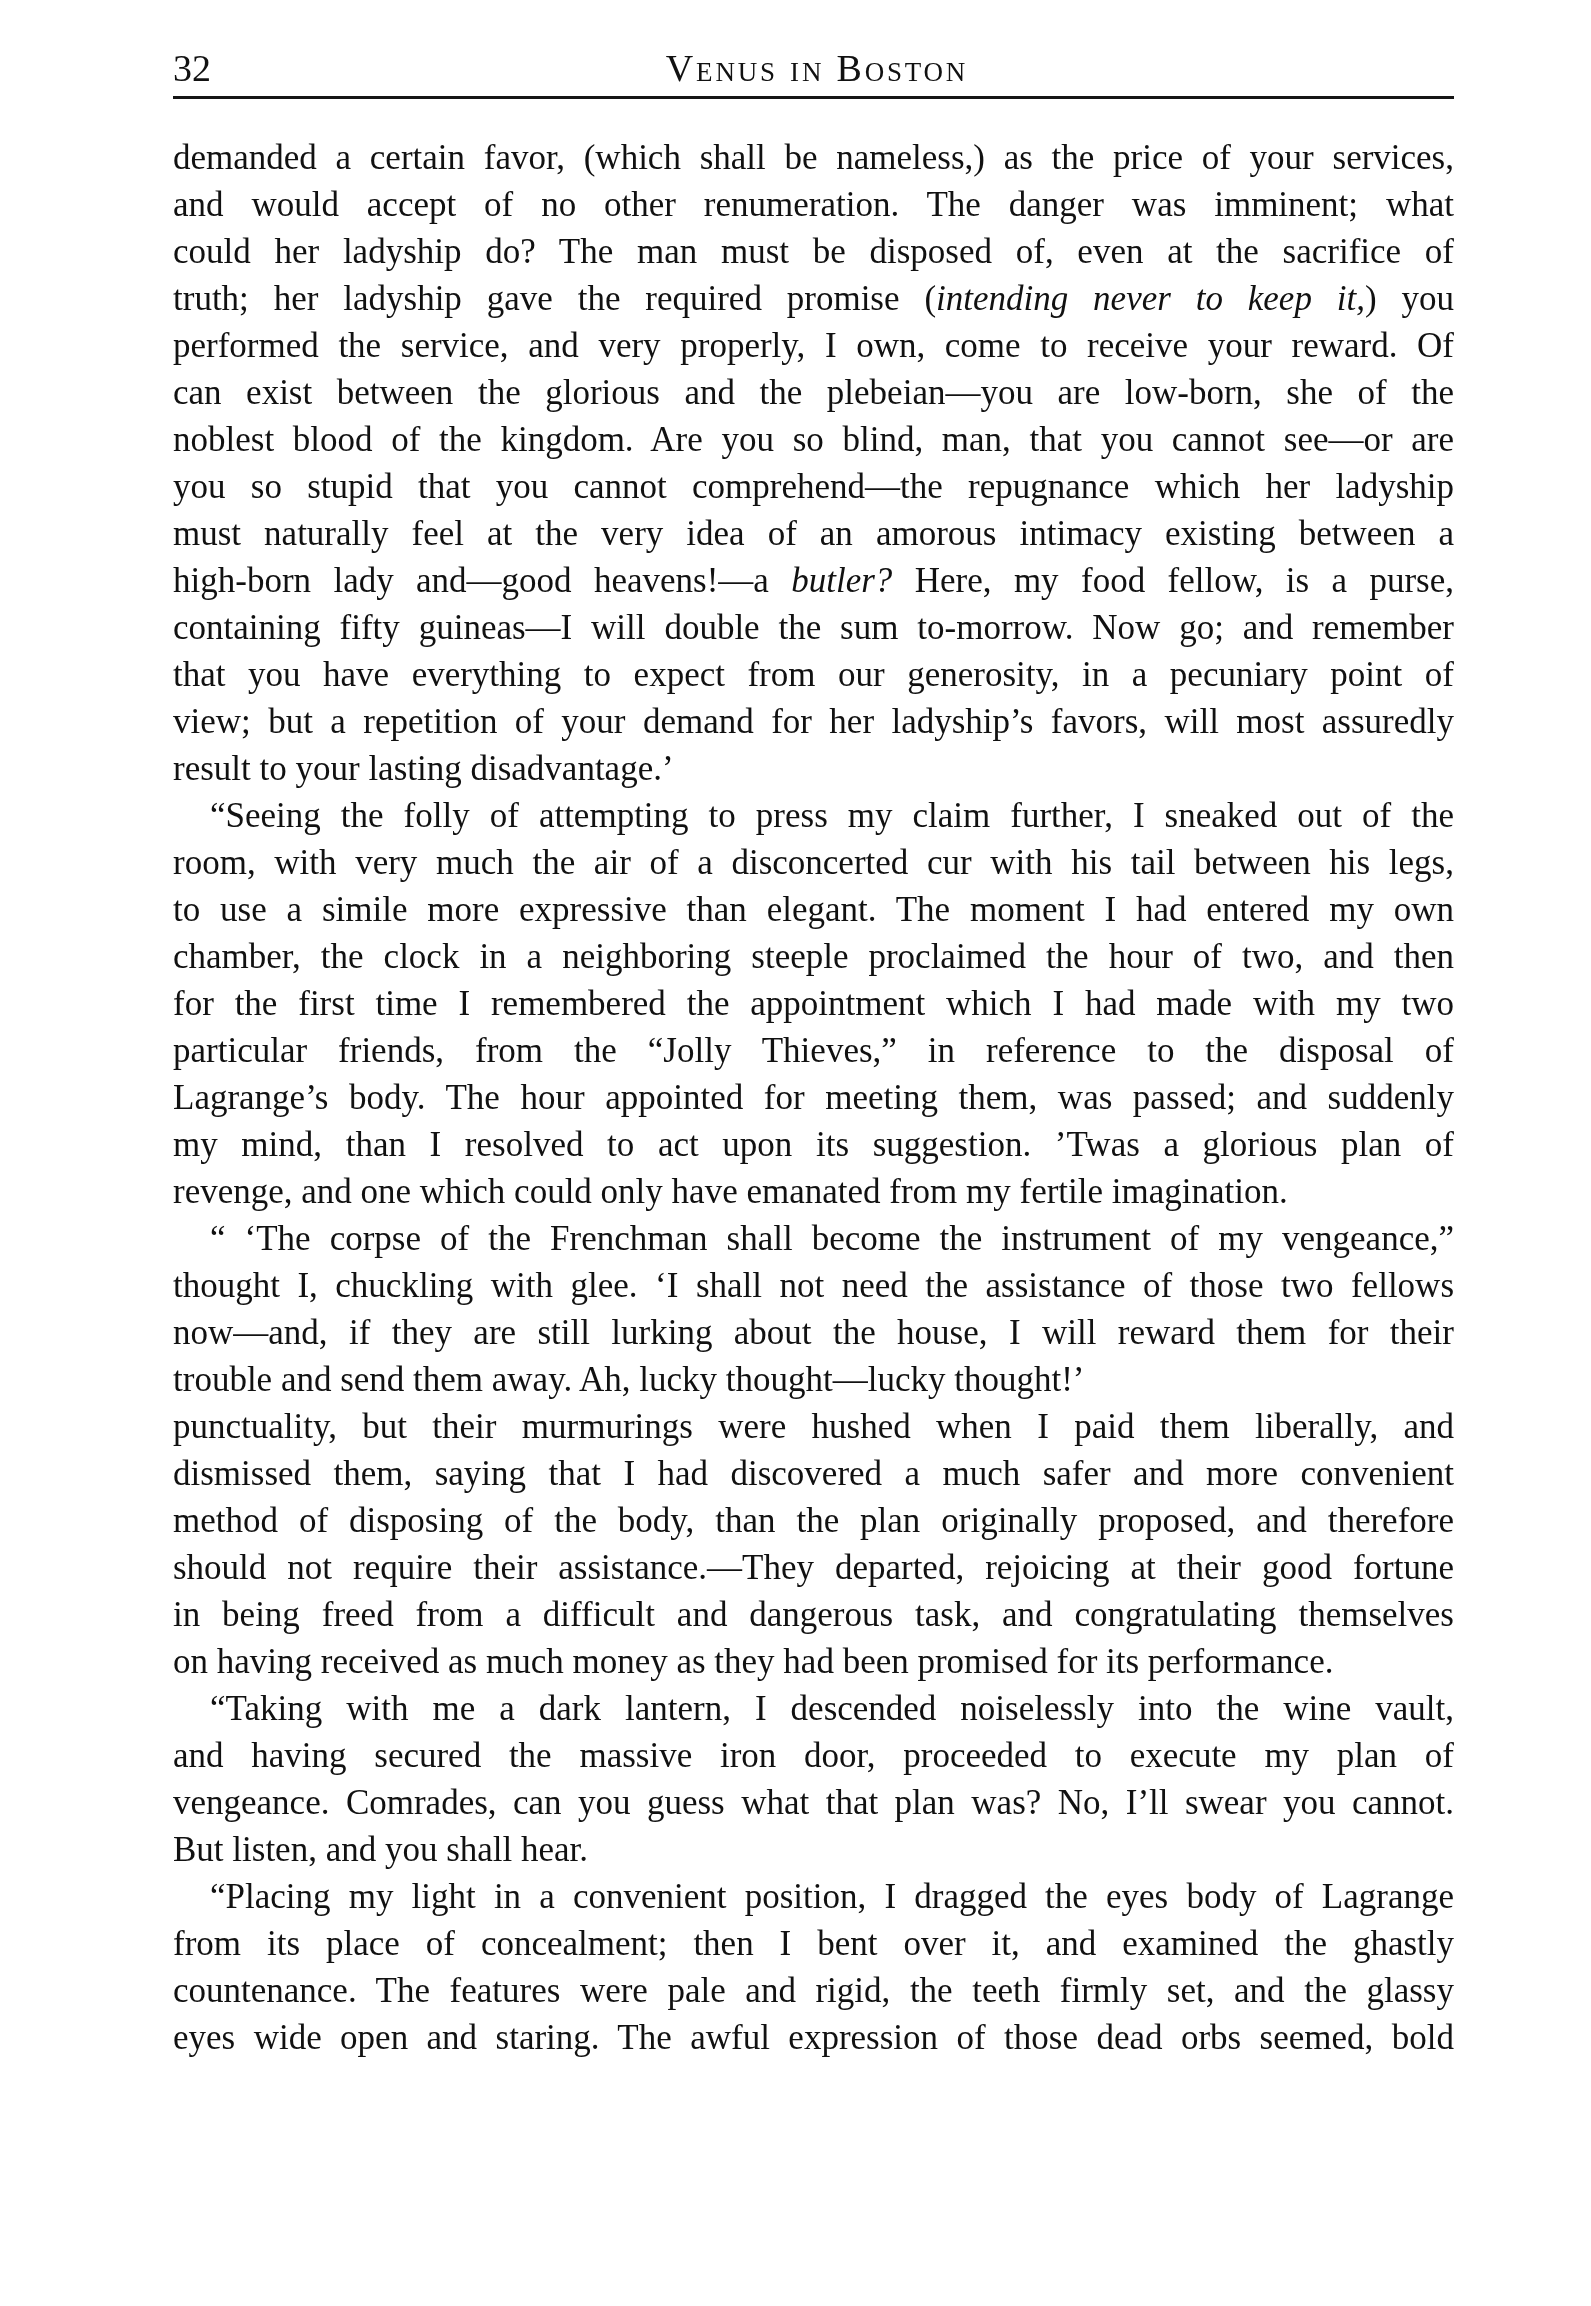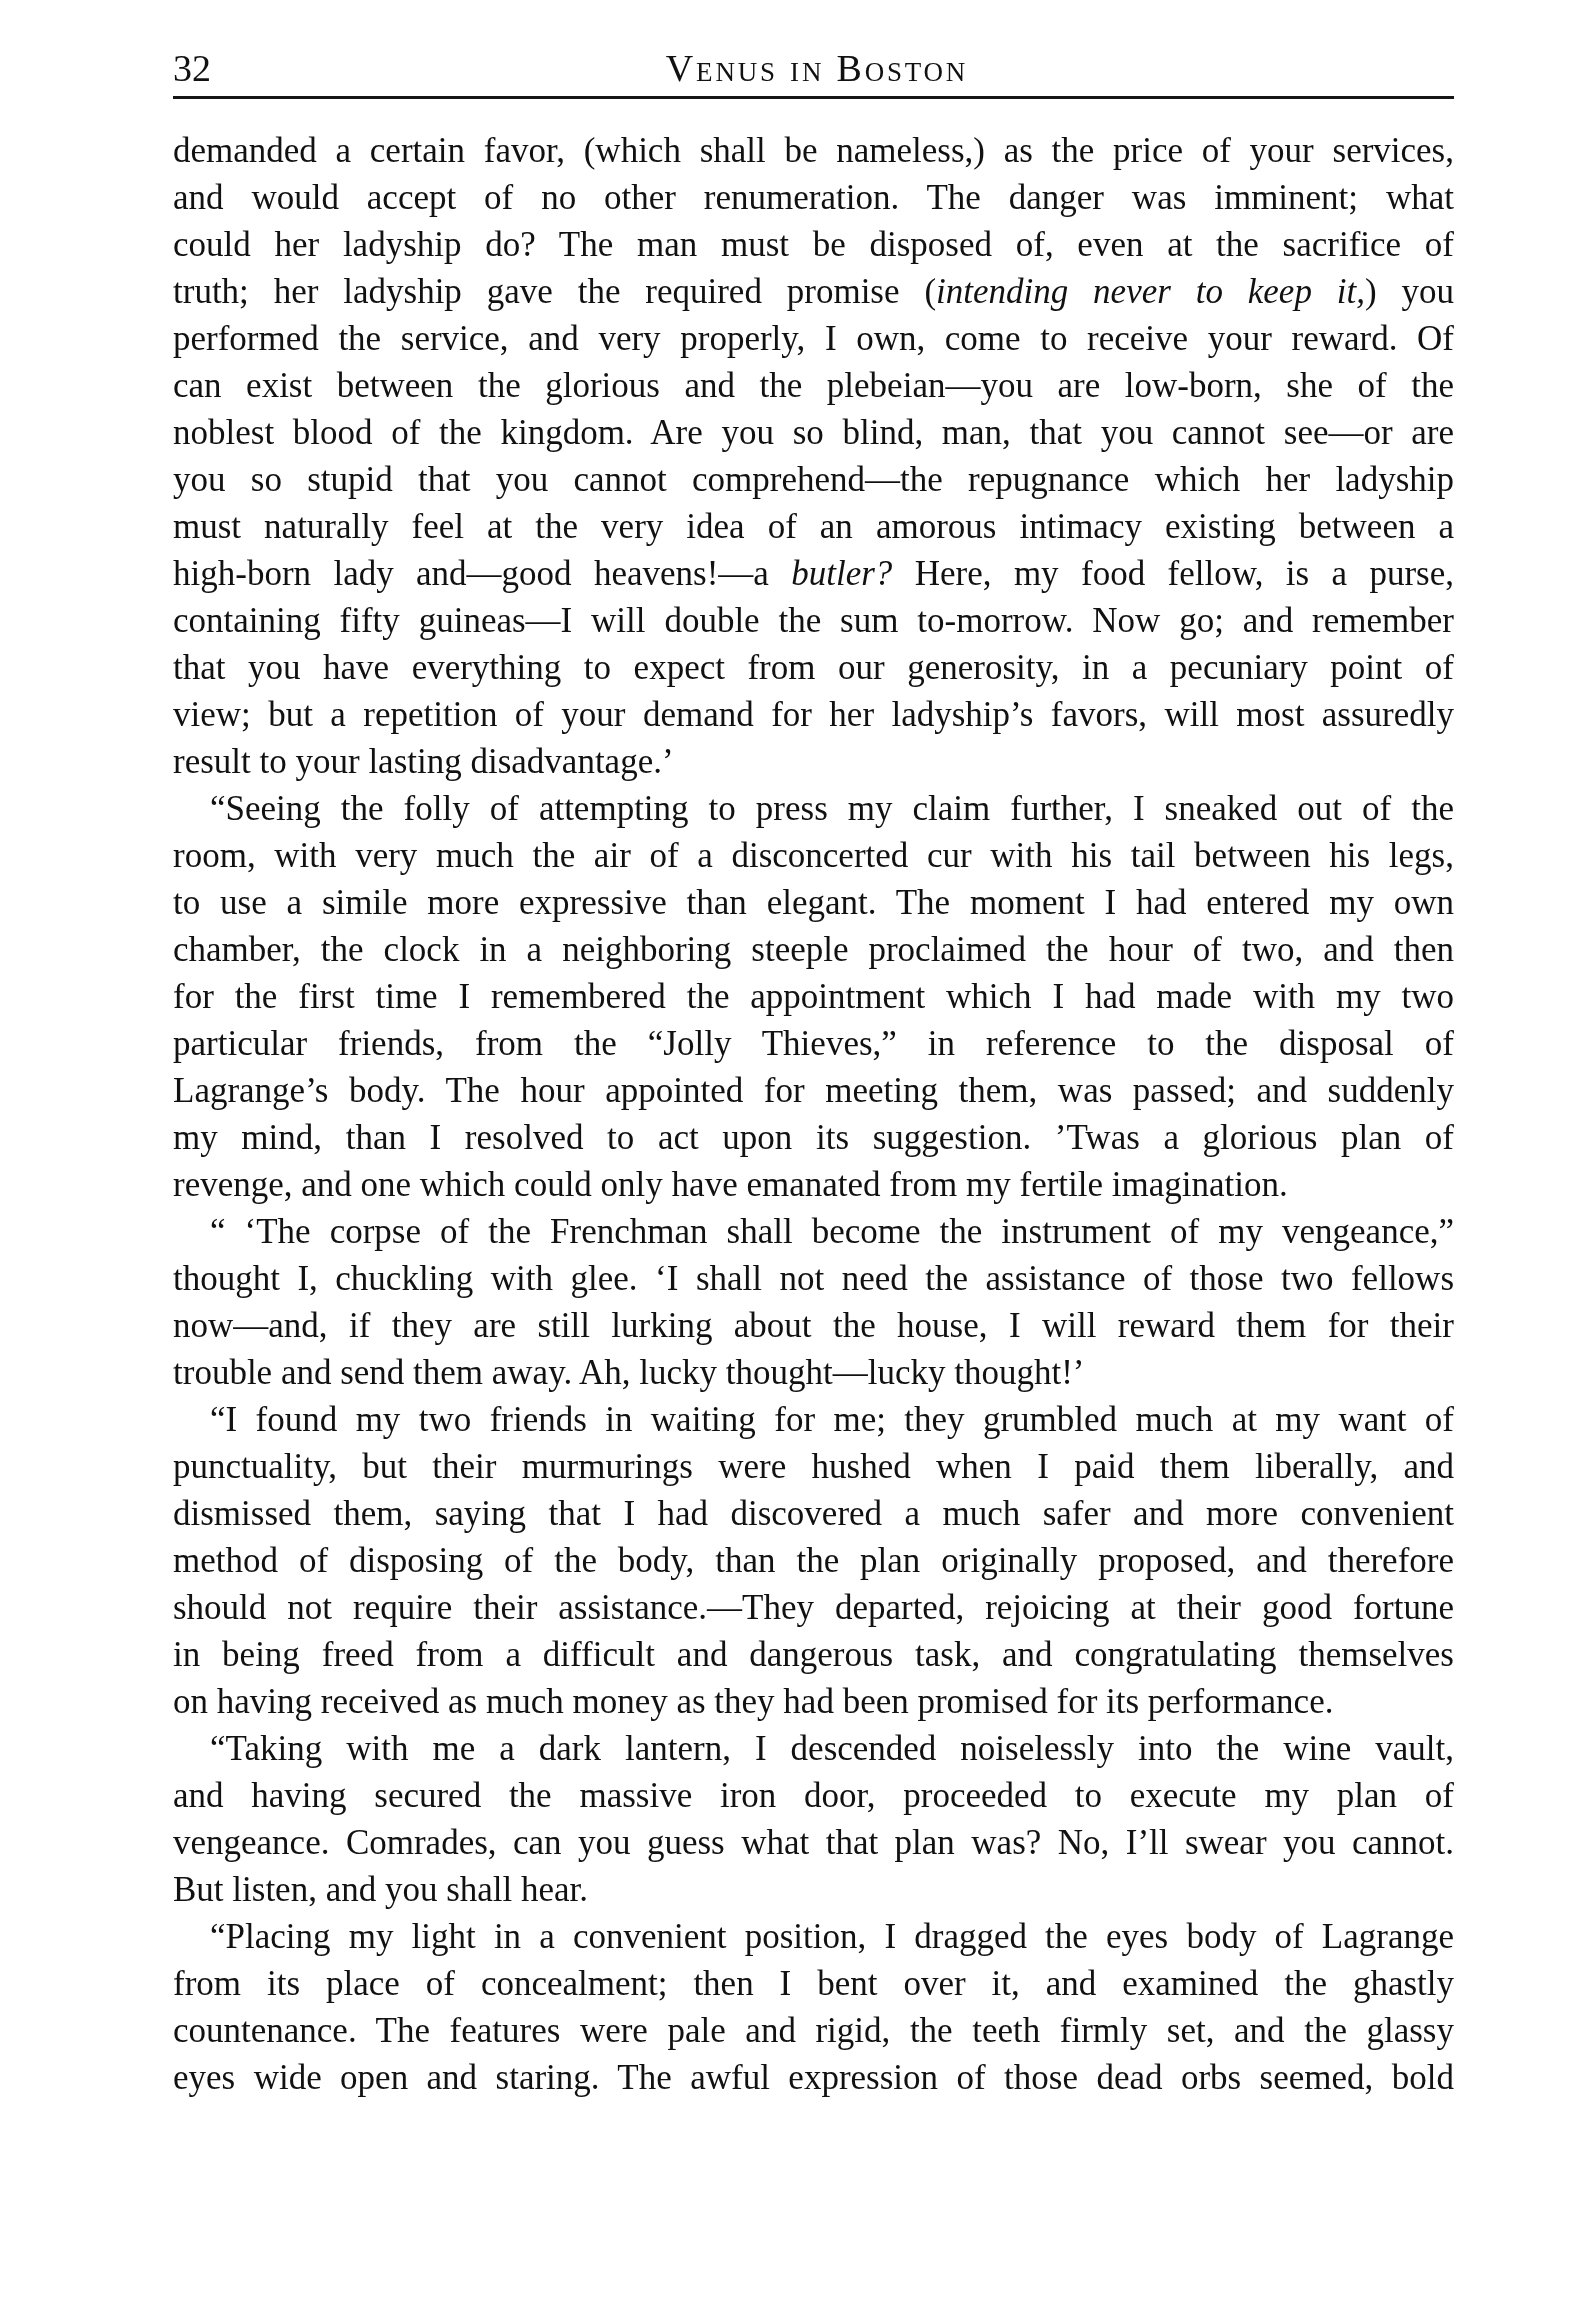--- a/index.html
+++ b/index.html
@@ -51,21 +51,21 @@
       position: absolute;
       left: 0;
       top: 96px;
       width: 1281px;
       height: 2.8px;
       background: #151515;
     }
     .body-text {
       position: absolute;
       left: 0;
-      top: 127px;
+      top: 134px;
       width: 1281px;
       font-size: 35px;
     }
     .line {
       display: block;
       height: 47px;
       line-height: 47px;
       white-space: nowrap;
       text-align: justify;
       text-align-last: justify;
@@ -172,23 +172,20 @@
       </span>
       <span class="line">
         <span class="line-inner">thought I, chuckling with glee. ‘I shall not need the assistance of those two fellows</span>
       </span>
       <span class="line">
         <span class="line-inner">now—and, if they are still lurking about the house, I will reward them for their</span>
       </span>
       <span class="line last">
         <span class="line-inner">trouble and send them away. Ah, lucky thought—lucky thought!’</span>
       </span>
-      <span class="line indent">
-        <span class="line-inner">“I found my two friends in waiting for me; they grumbled much at my want of</span>
-      </span>
       <span class="line">
         <span class="line-inner">punctuality, but their murmurings were hushed when I paid them liberally, and</span>
       </span>
       <span class="line">
         <span class="line-inner">dismissed them, saying that I had discovered a much safer and more convenient</span>
       </span>
       <span class="line">
         <span class="line-inner">method of disposing of the body, than the plan originally proposed, and therefore</span>
       </span>
       <span class="line">

